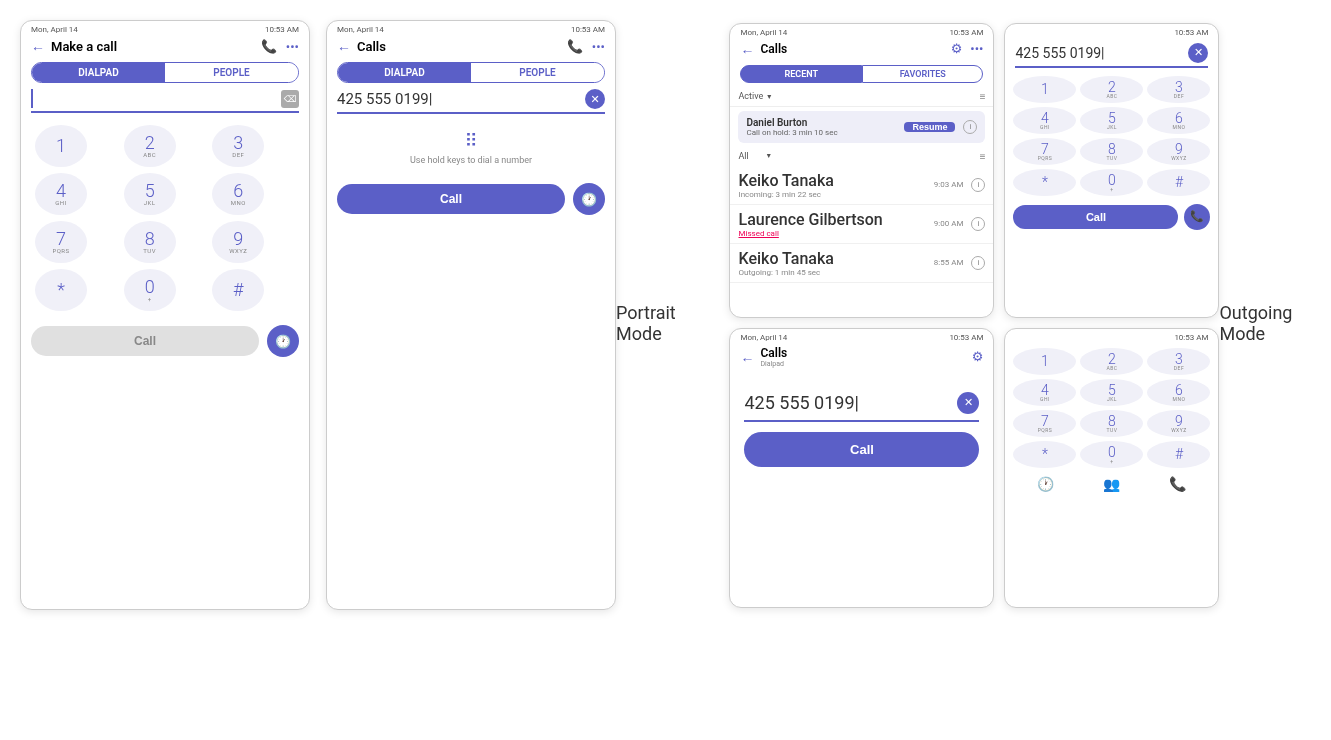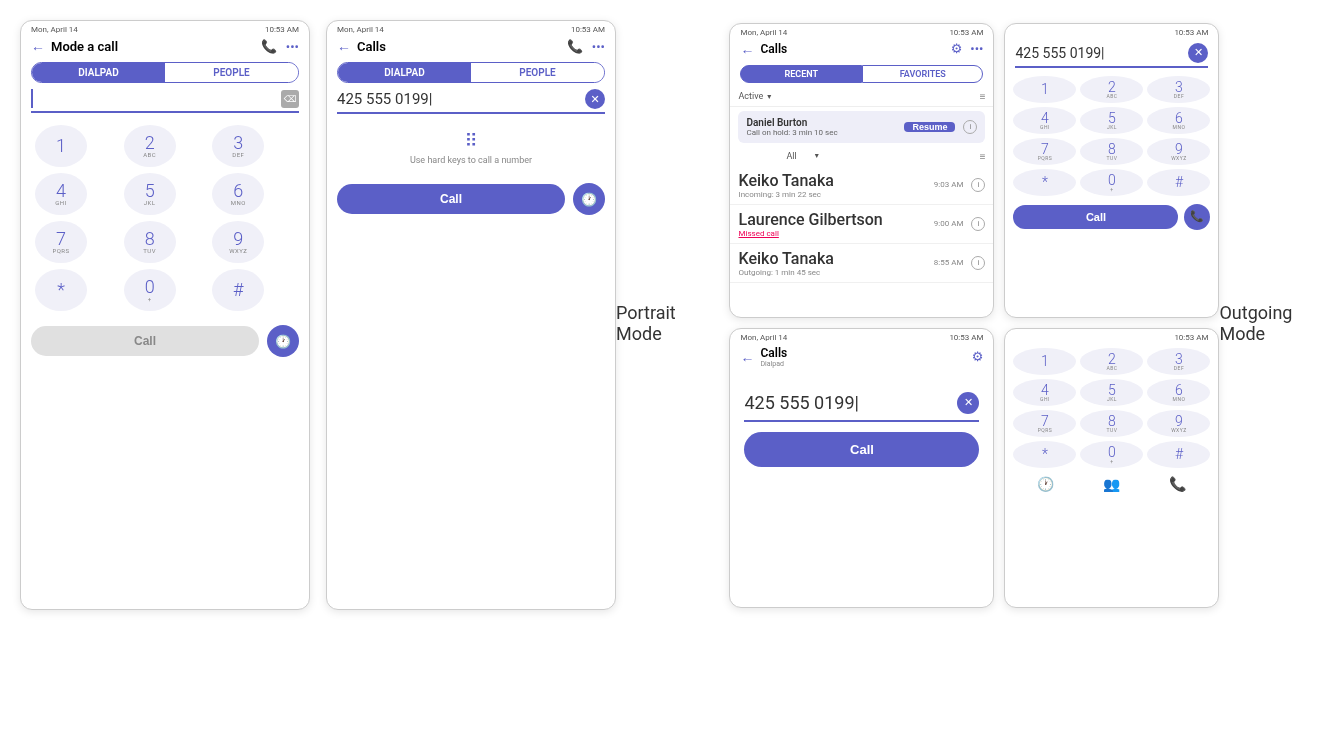--- a/index.html
+++ b/index.html
@@ -297,21 +297,20 @@
       margin-left: 4px;
     }
 
     .all-filter {
       display: flex;
       align-items: flex-start;
       padding: 4px 8px;
       gap: 18px;
       font-size: 9px;
       color: #555;
-      margin-left: 48px;
     }
 
     .call-item {
       display: flex;
       align-items: center;
       padding: 5px 8px;
       border-bottom: 1px solid #f0f0f0;
       justify-content: space-between;
     }
 
@@ -490,21 +489,21 @@
     <div class="portrait-sections">
 
       <div class="portrait-group">
         <div class="phone-frame portrait-frame">
           <div class="frame-dt-row">
             <span>Mon, April 14</span>
             <span>10:53 AM</span>
           </div>
           <div class="nav-bar">
             <span class="back-arrow">←</span>
-            <span class="nav-title">Mode a call</span>
+            <span class="nav-title">Make a call</span>
             <div class="nav-icons">
               <span>📞</span>
               <span>•••</span>
             </div>
           </div>
           <div class="tab-bar">
             <div class="tab-btn active">DIALPAD</div>
             <div class="tab-btn">PEOPLE</div>
           </div>
           <div class="dial-input-container">
@@ -585,21 +584,21 @@
           <div class="tab-bar">
             <div class="tab-btn active">DIALPAD</div>
             <div class="tab-btn">PEOPLE</div>
           </div>
           <div class="dial-input-container">
             <span class="dial-input" style="font-size:15px; color:#333;">425 555 0199|</span>
             <div class="dial-clear-btn blue" style="font-size:11px;">✕</div>
           </div>
           <div class="hardkeys-msg">
             <div class="hardkeys-icon">⠿</div>
-            <div>Use hard keys to call a number</div>
+            <div>Use hold keys to dial a number</div>
           </div>
           <div class="bottom-bar">
             <button class="call-btn">Call</button>
             <div class="history-btn">🕐</div>
           </div>
         </div>
       </div>
     </div>
     <div class="section-label">Portrait Mode</div>
   </div>

